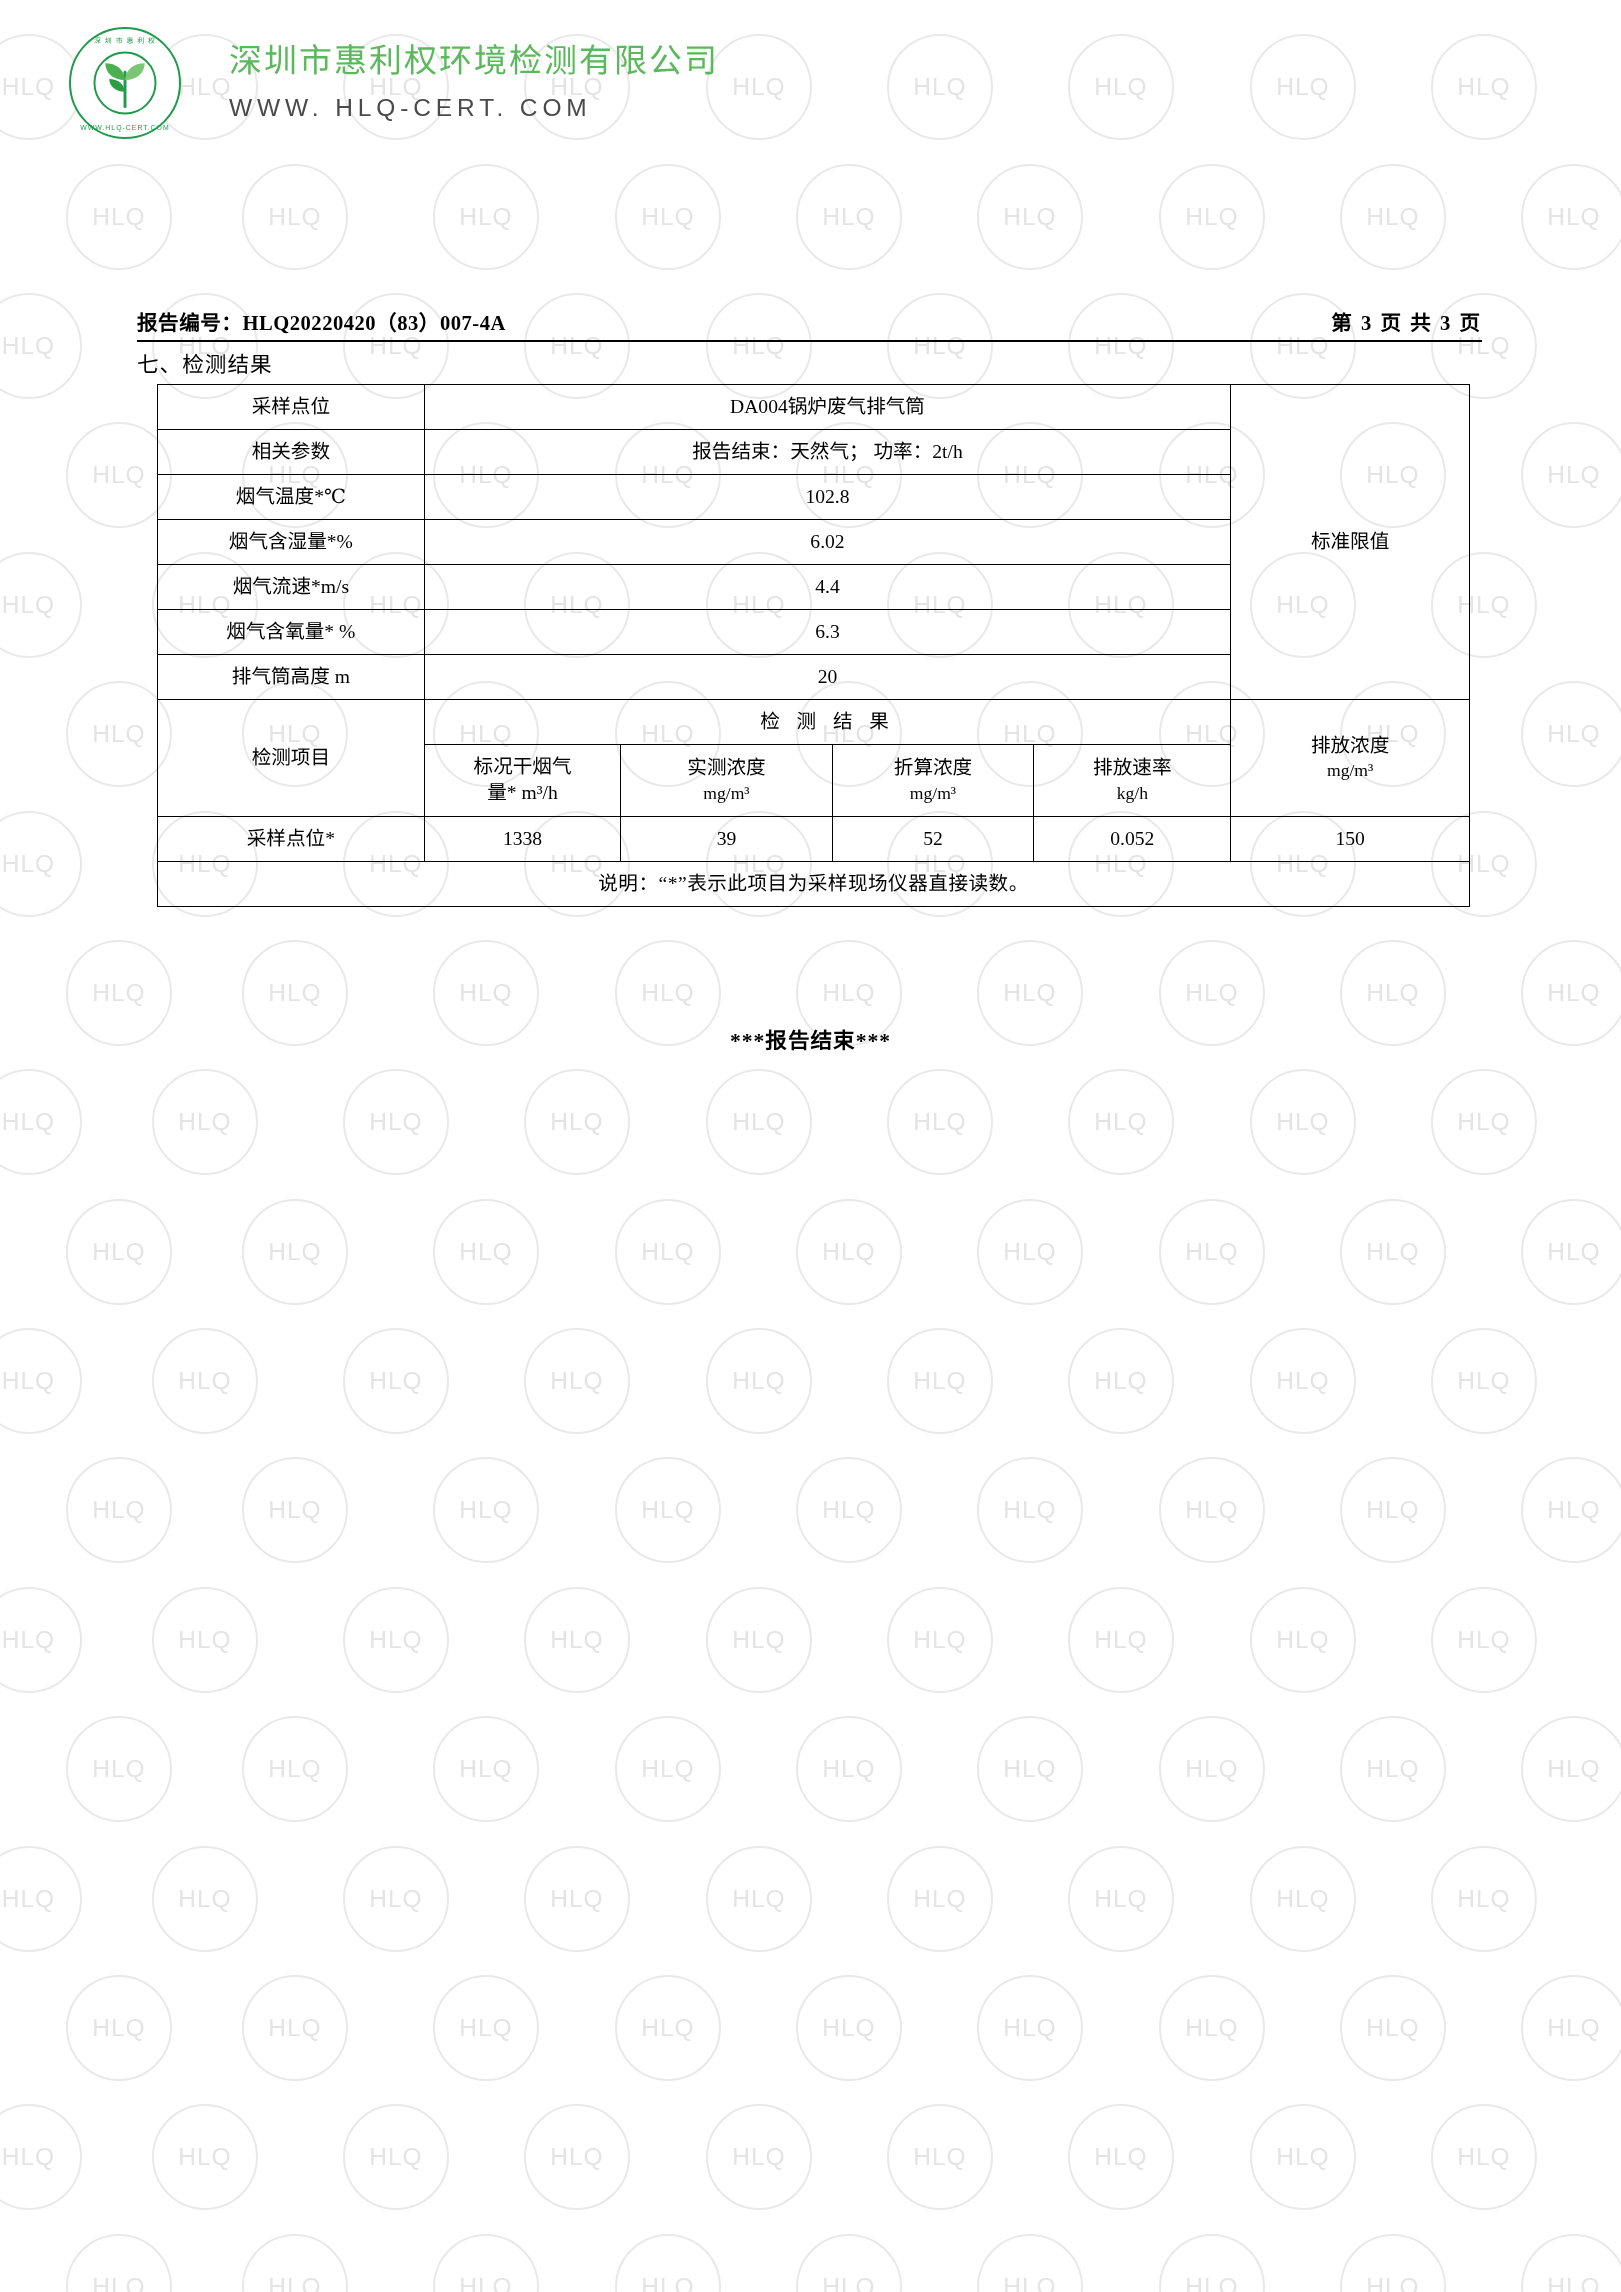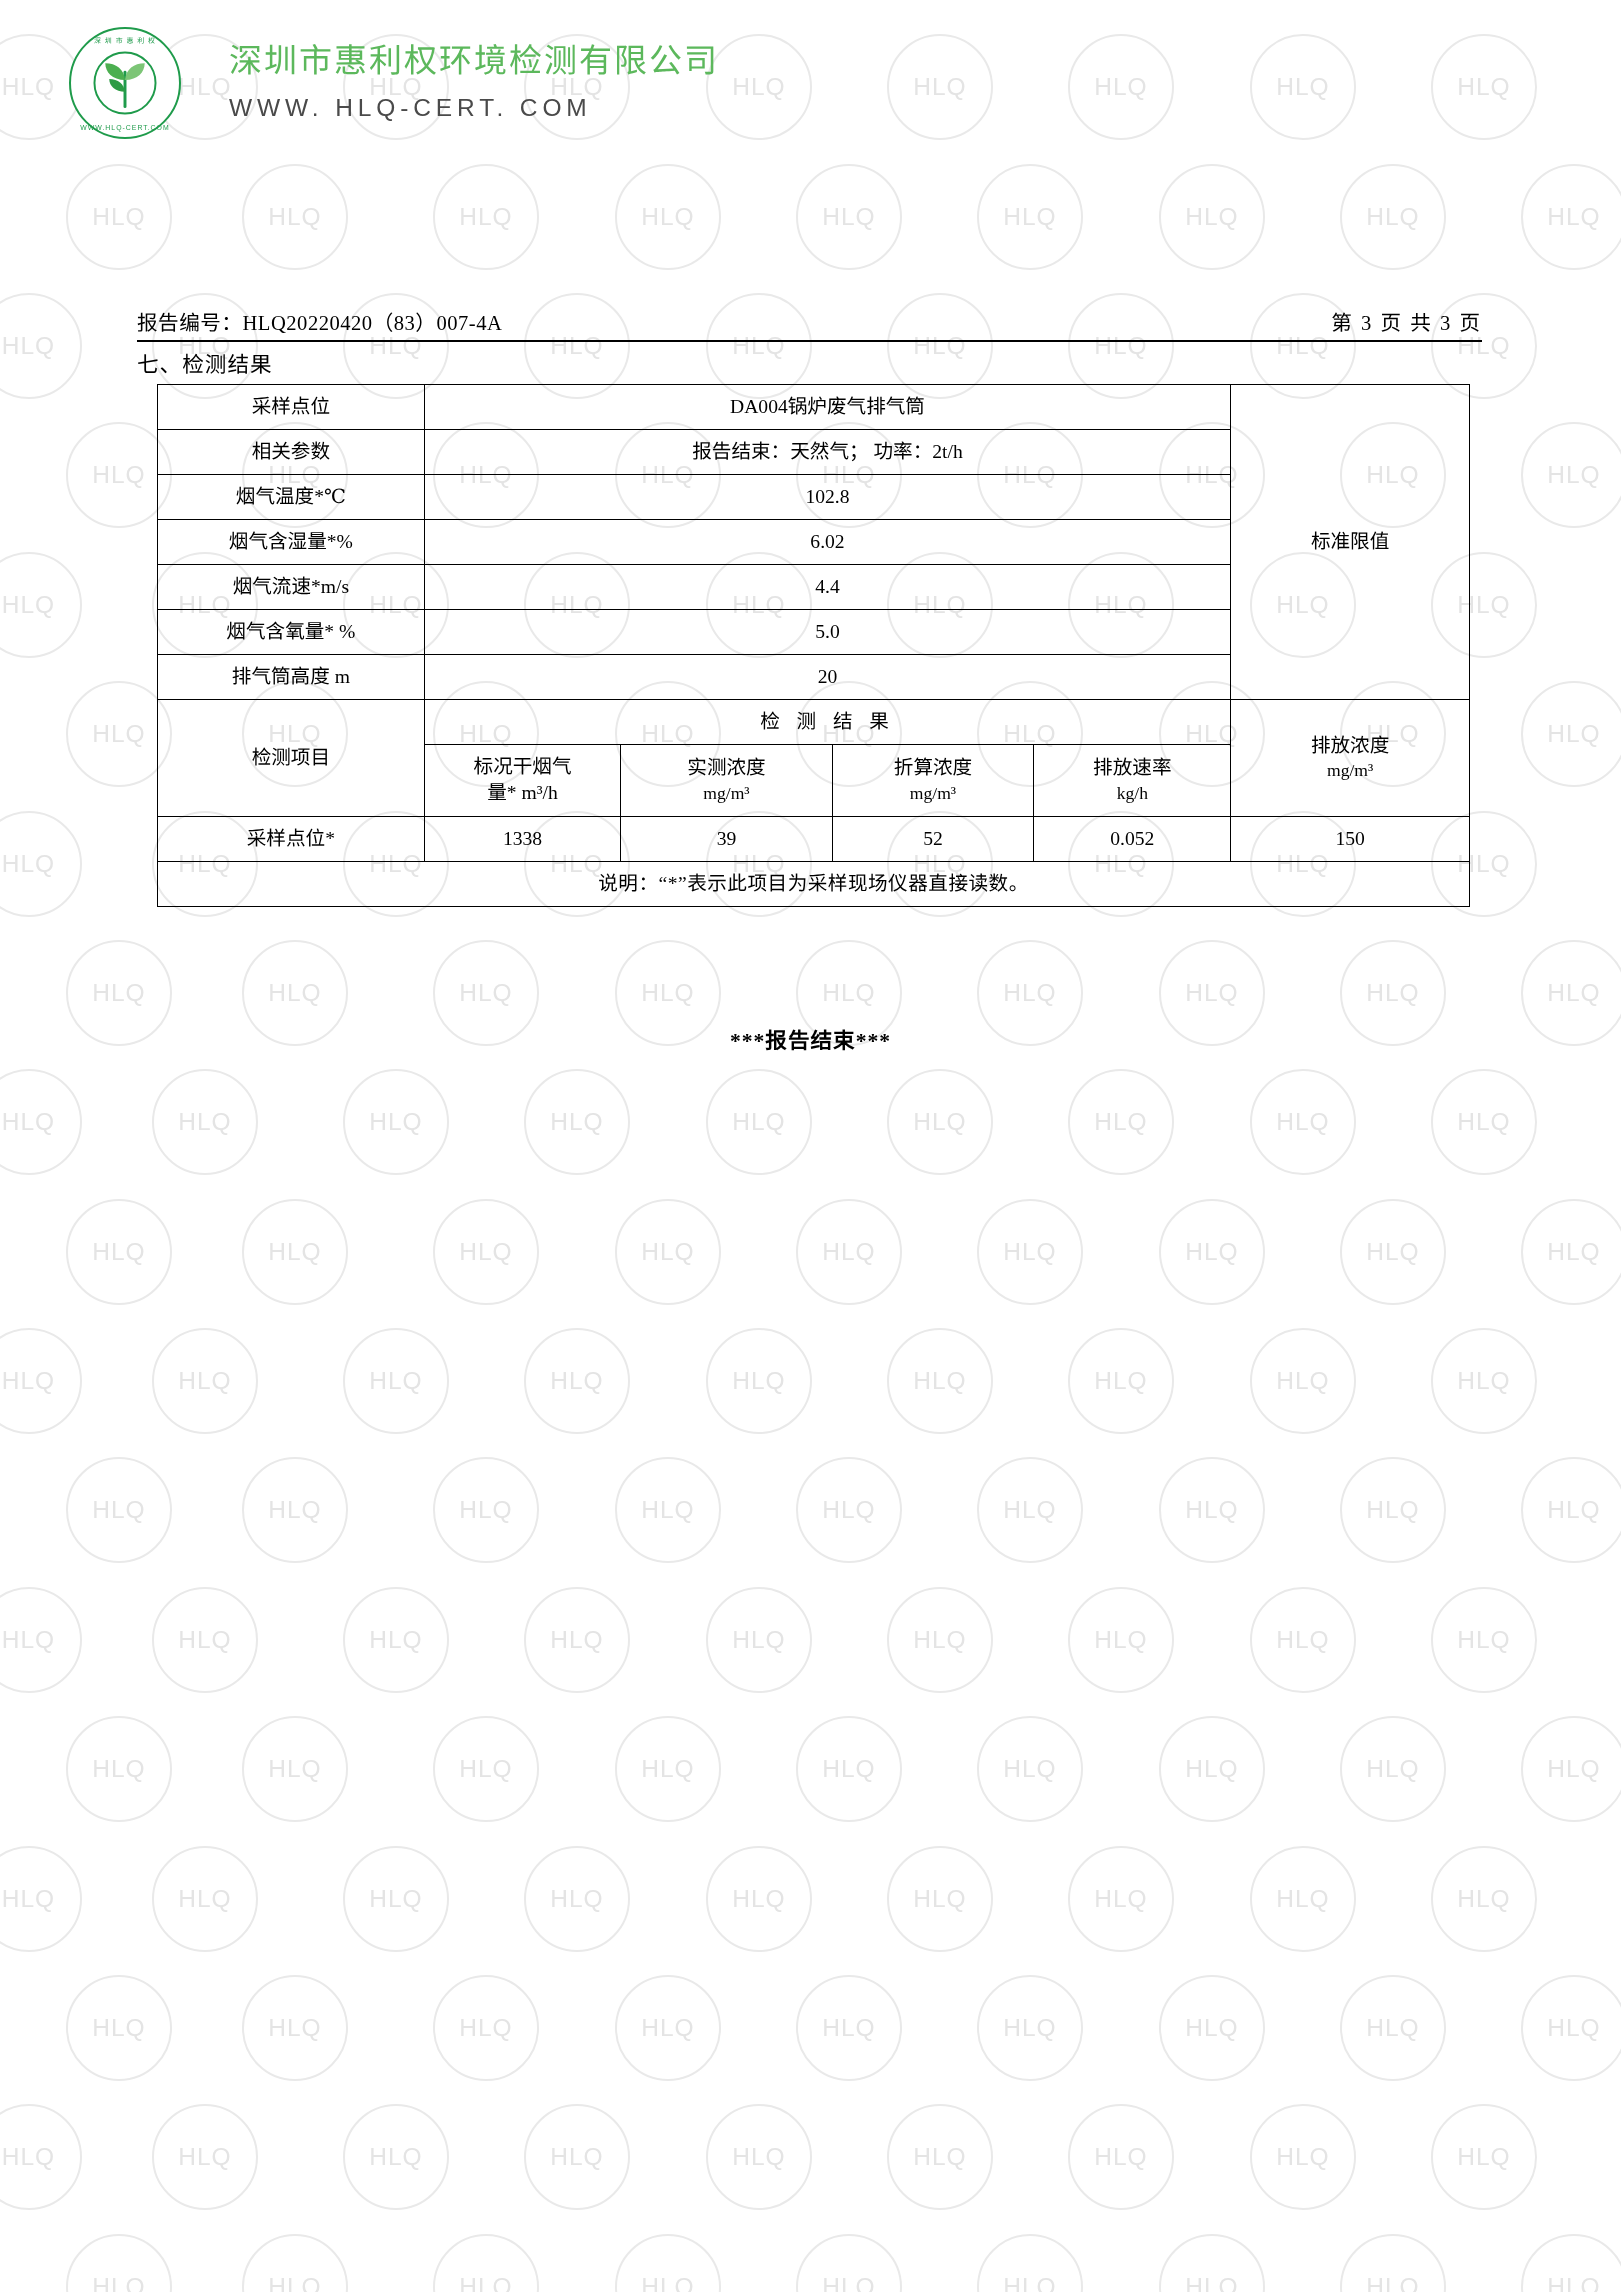--- a/index.html
+++ b/index.html
@@ -106,20 +106,21 @@
   
   .meta-row {
     position: absolute;
     top: 306px;
     left: 137px;
     width: 1345px;
     display: flex;
     justify-content: space-between;
     align-items: baseline;
     font-size: 20.6px;
+    font-weight: bold;
   }
   .meta-no { letter-spacing: 0.5px; }
   .meta-page { letter-spacing: 2px; }
 
   .meta-rule {
     position: absolute;
     top: 340px;
     left: 137px;
     width: 1345px;
     height: 2px;
@@ -392,21 +393,21 @@
       <tr>
         <td class="label-col">烟气含湿量*%</td>
         <td colspan="4">6.02</td>
       </tr>
       <tr>
         <td class="label-col">烟气流速*m/s</td>
         <td colspan="4">4.4</td>
       </tr>
       <tr>
         <td class="label-col">烟气含氧量* %</td>
-        <td colspan="4">5.0</td>
+        <td colspan="4">6.3</td>
       </tr>
       <tr>
         <td class="label-col">排气筒高度 m</td>
         <td colspan="4">20</td>
       </tr>
 
       <tr>
         <td class="label-col" rowspan="2">检测项目</td>
         <td colspan="4" class="sp">检 测 结 果</td>
         <td class="std-col" rowspan="2">

